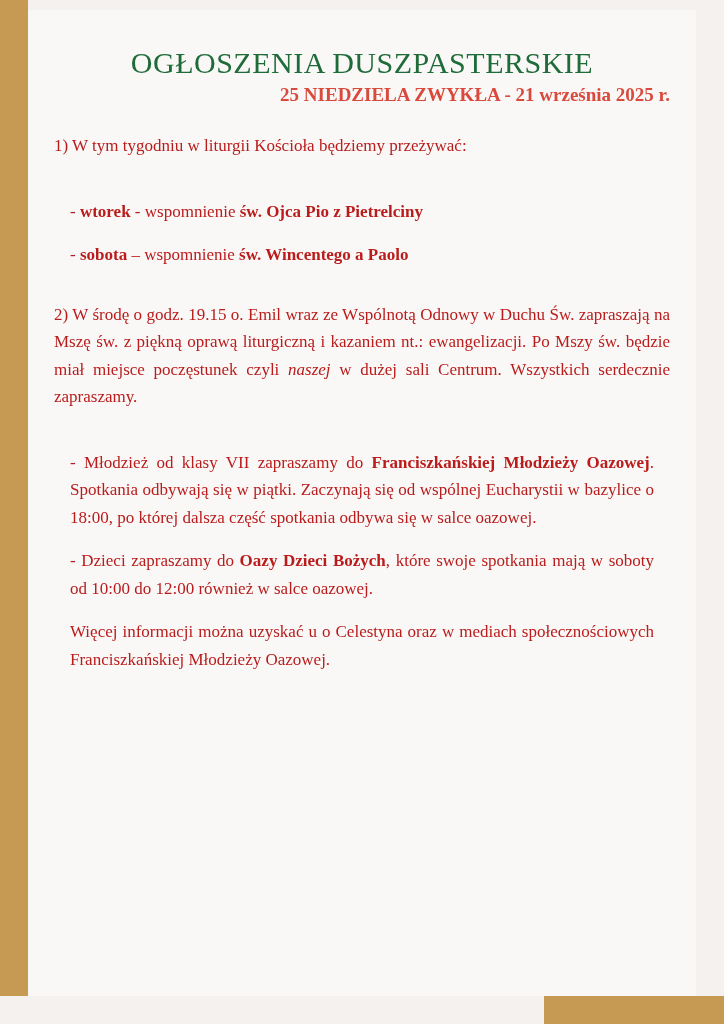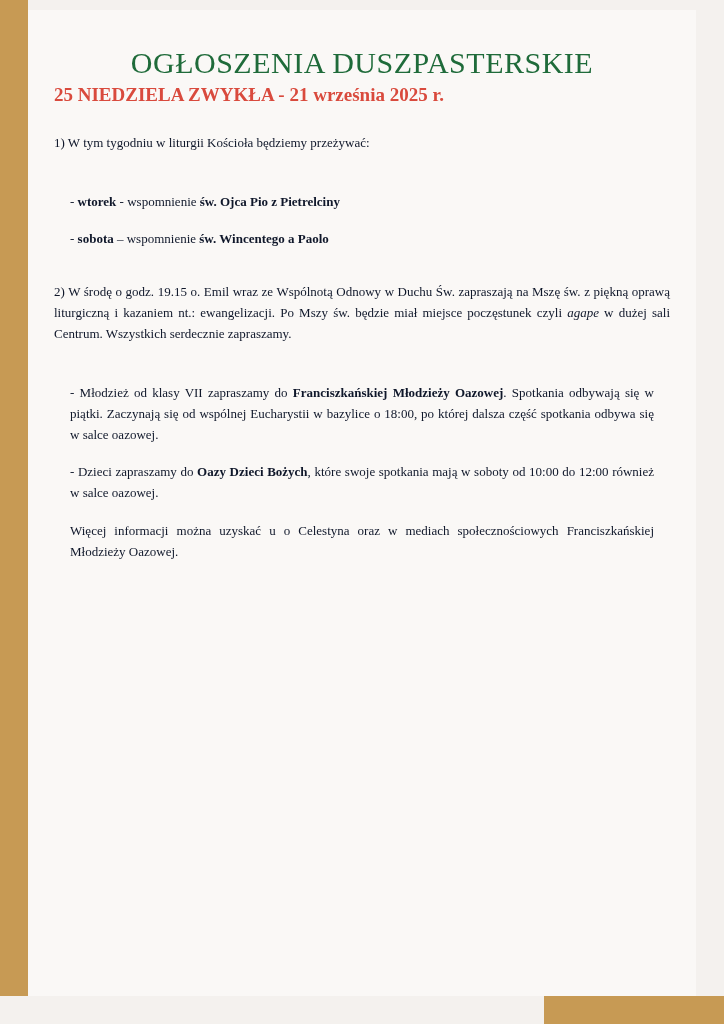--- a/index.html
+++ b/index.html
@@ -46,30 +46,30 @@
   .title {
     text-align: center;
     color: #1f6b3a;
     font-size: 30px;
     letter-spacing: 0.5px;
     margin: 8px 0 4px 0;
     font-weight: normal;
     font-family: "Liberation Serif", serif;
   }
   .subtitle {
-    text-align: left;
+    text-align: right;
     color: #d94a3d;
     font-size: 19px;
     font-weight: bold;
     margin: 0 0 26px 0;
   }
 
   .body-text {
-    color: #0f172a;
-    font-size: 13px;
+    color: #b91c1c;
+    font-size: 17px;
     line-height: 1.62;
     text-align: justify;
     text-justify: inter-word;
   }
 
   .para {
     margin: 0 0 6px 0;
   }
   .spacer {
     height: 16px;
@@ -98,21 +98,21 @@
     <p class="tight">
       <span>- </span><b>wtorek</b><span> - wspomnienie </span><b>św. Ojca Pio z Pietrelciny</b>
     </p>
     <p class="tight">
       <span>- </span><b>sobota</b><span> – wspomnienie </span><b>św. Wincentego a Paolo</b>
     </p>
 
     <div class="spacer"></div>
 
     <p class="para">
-      <span>2) W środę o godz. 19.15 o. Emil wraz ze Wspólnotą Odnowy w Duchu Św. zapraszają na Mszę św. z piękną oprawą liturgiczną i kazaniem nt.: ewangelizacji. Po Mszy św. będzie miał miejsce poczęstunek czyli </span><i>agape</i><span> w dużej sali Centrum. Wszystkich serdecznie zapraszamy.</span>
+      <span>2) W środę o godz. 19.15 o. Emil wraz ze Wspólnotą Odnowy w Duchu Św. zapraszają na Mszę św. z piękną oprawą liturgiczną i kazaniem nt.: ewangelizacji. Po Mszy św. będzie miał miejsce poczęstunek czyli </span><i>naszej</i><span> w dużej sali Centrum. Wszystkich serdecznie zapraszamy.</span>
     </p>
 
     <div class="spacer"></div>
 
     <p class="tight">
       <span> - Młodzież od klasy VII zapraszamy do </span><b>Franciszkańskiej Młodzieży Oazowej</b><span>. Spotkania odbywają się w piątki. Zaczynają się od wspólnej Eucharystii w bazylice o 18:00, po której dalsza część spotkania odbywa się w salce oazowej.</span>
     </p>
     <p class="tight">
       <span> - Dzieci zapraszamy do </span><b>Oazy Dzieci Bożych</b><span>, które swoje spotkania mają w soboty od 10:00 do 12:00 również w salce oazowej.</span>
     </p>

